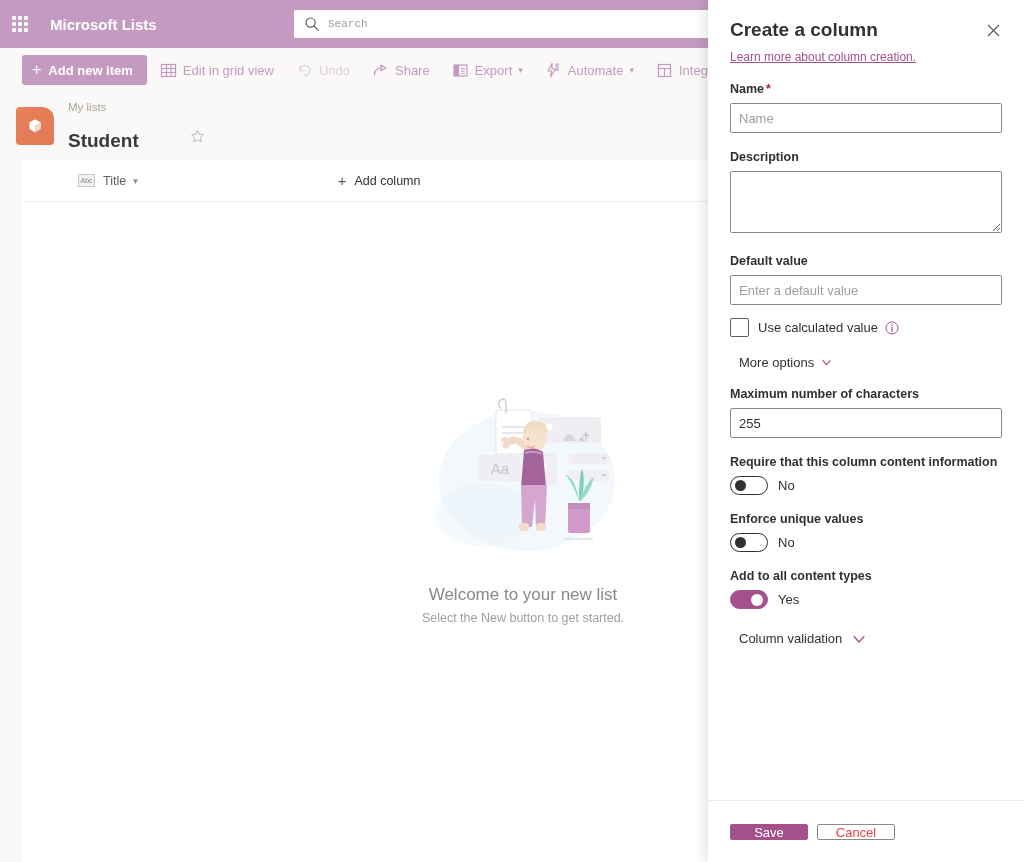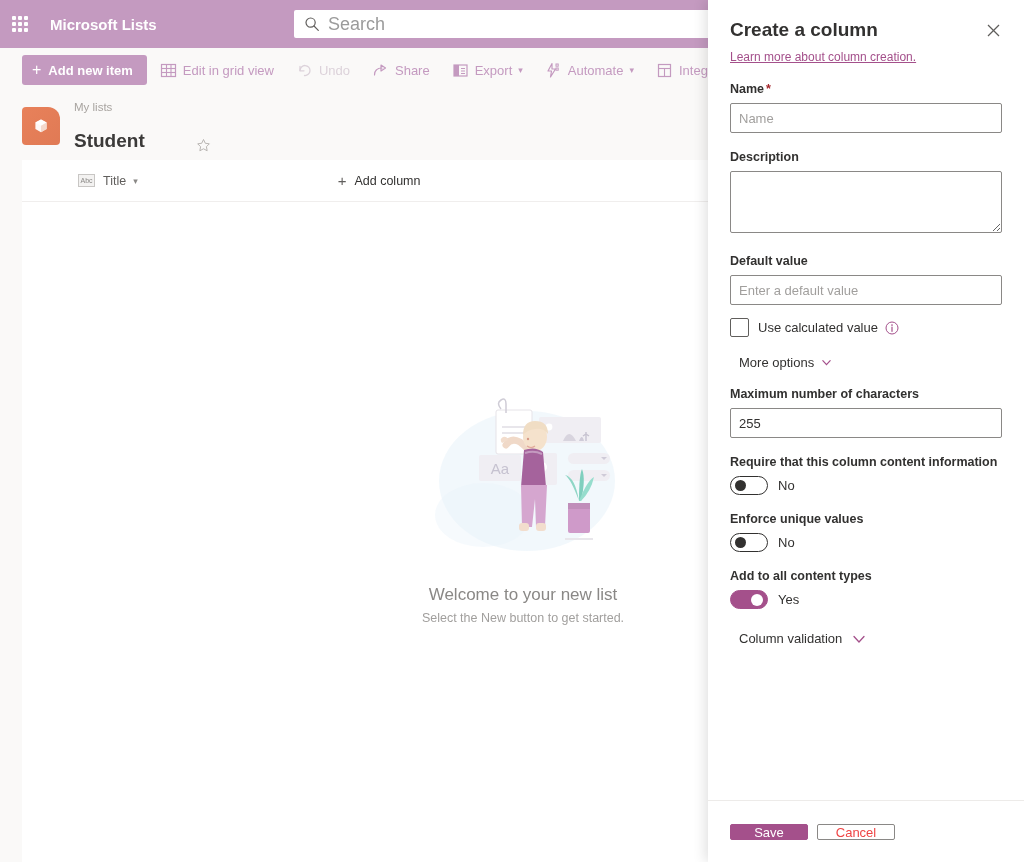--- a/index.html
+++ b/index.html
@@ -31,22 +31,22 @@
     color: #ffffff; font-size: 15px; font-weight: 600; margin-left: 10px;
     white-space: nowrap;
   }
   .search-wrap {
     position: absolute; left: 294px; top: 10px; width: 470px; height: 28px;
     background: #ffffff; border-radius: 2px;
     display: flex; align-items: center; padding: 0 10px;
   }
   .search-ico { width: 16px; height: 16px; flex: 0 0 16px; margin-right: 8px; }
   .search-input {
-    border: 0; outline: 0; font-size: 18px; color: #605e5c;
-    font-family: Liberation Sans, sans-serif; width: 100%; background: transparent;
+    border: 0; outline: 0; font-size: 11px; color: #605e5c;
+    font-family: Liberation Mono, monospace; width: 100%; background: transparent;
   }
   .search-input::placeholder { color: #9b9b9b; }
 
   
   .cmd-bar {
     position: absolute; top: 48px; left: 0; width: 1024px; height: 44px;
     background: #faf9f8; display: flex; align-items: center; padding-left: 22px;
   }
   .cmd-primary {
     height: 30px; background: #c49ac0; color: #ffffff; border: 0; border-radius: 3px;
@@ -58,30 +58,30 @@
     display: flex; align-items: center; height: 30px; padding: 0 9px; margin-left: 4px;
     color: #c49ac0; font-size: 13px; cursor: pointer; white-space: nowrap; border-radius: 2px;
   }
   .cmd-item.disabled { color: #dcd2da; cursor: default; }
   .cmd-item .ci { width: 17px; height: 17px; margin-right: 6px; flex: 0 0 17px; }
   .cmd-item .chev { margin-left: 6px; font-size: 9px; line-height: 1; }
 
   
   .list-head {
     position: absolute; top: 92px; left: 0; width: 1024px; height: 68px;
-    background: #faf9f8; display: flex; align-items: center; padding-left: 22px;
+    background: #faf9f8; display: flex; align-items: center; padding-left: 16px;
   }
   .list-logo {
     width: 38px; height: 38px; border-radius: 4px 12px 4px 4px;
     background: linear-gradient(135deg, #e8815a 0%, #e07a55 100%);
     display: flex; align-items: center; justify-content: center; flex: 0 0 38px;
   }
   .list-meta { margin-left: 14px; }
   .list-crumb { font-size: 11.5px; color: #a8a4a0; line-height: 15px; }
-  .list-title-row { display: flex; align-items: flex-end; margin-top: 14px; gap: 41px; }
+  .list-title-row { display: flex; align-items: flex-start; margin-top: 14px; gap: 41px; }
   .list-title { font-size: 19px; font-weight: 600; color: #3b3a39; line-height: 24px; }
   .star-ico { margin-left: 10px; width: 15px; height: 15px; cursor: pointer; }
 
   
   .grid-card {
     position: absolute; top: 160px; left: 22px; width: 1002px; height: 702px;
     background: #ffffff;
   }
   .grid-head {
     height: 42px; display: flex; align-items: center; border-bottom: 1px solid #f0eeed;

